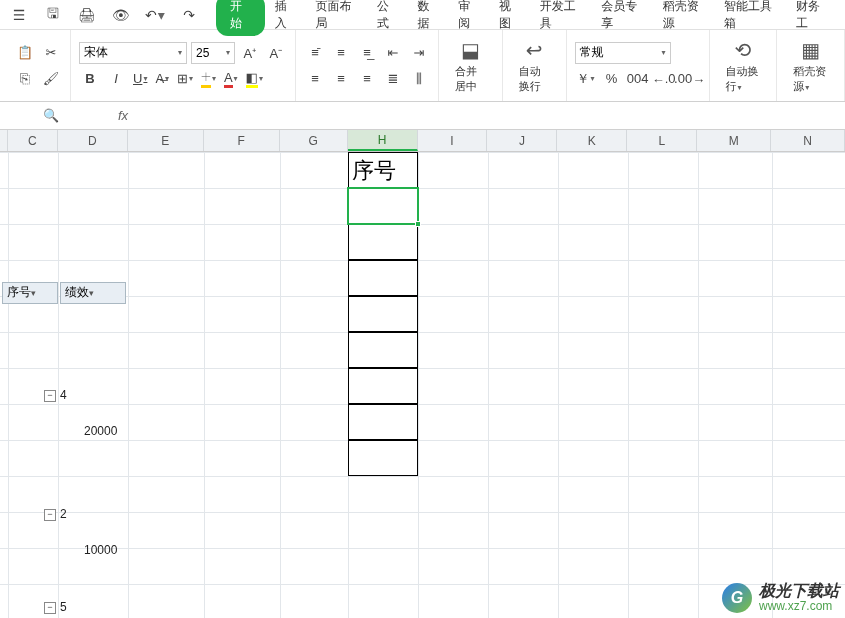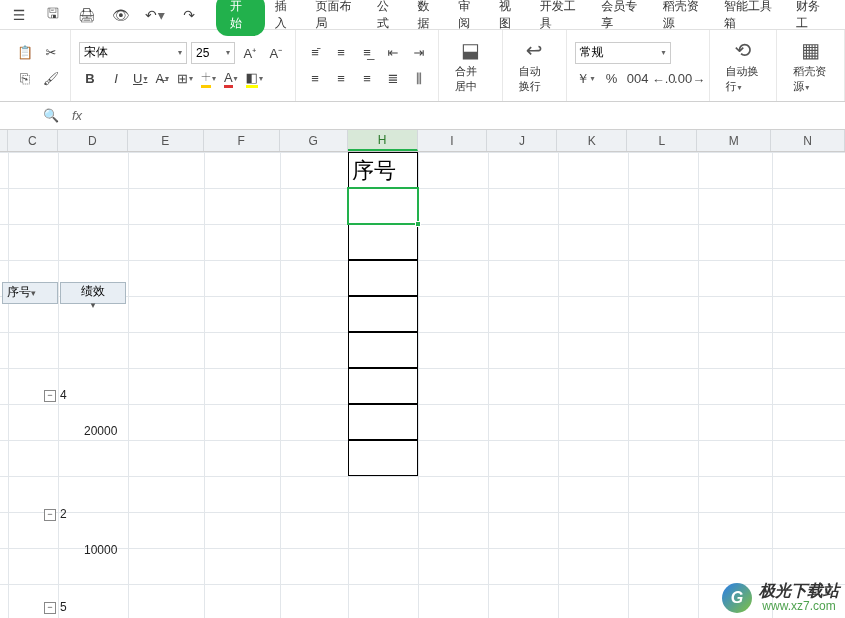--- a/index.html
+++ b/index.html
@@ -22,21 +22,21 @@
 .ribbon-btn { width: 22px; height: 22px; display: flex; align-items: center; justify-content: center; cursor: pointer; font-size: 13px; color: #444; }
 .ribbon-btn.wide { width: auto; padding: 0 2px; }
 .caret { font-size: 8px; color: #666; margin-left: 1px; }
 .big-btn { display: flex; flex-direction: column; align-items: center; justify-content: center; padding: 0 8px; gap: 2px; cursor: pointer; }
 .big-btn .icon { font-size: 20px; color: #555; }
 .big-btn .label { font-size: 11px; color: #333; }
 .num-select { width: 96px; height: 22px; border: 1px solid #ccc; font-size: 12px; padding: 0 4px; display: flex; align-items: center; justify-content: space-between; }
 
 
 .formula-bar { height: 28px; display: flex; align-items: center; border-bottom: 1px solid #d0d0d0; padding-left: 40px; gap: 10px; color: #888; }
-.formula-bar .fx { font-style: italic; color: #666; font-size: 13px; }
+.formula-bar .fx { font-style: italic; color: #666; font-size: 13px; margin-left: 46px; }
 
 
 .col-headers { display: flex; height: 22px; background: #f4f6f8; border-bottom: 1px solid #ccc; }
 .col-h { border-right: 1px solid #d4d8dc; display: flex; align-items: center; justify-content: center; color: #555; font-size: 12px; background: #eef1f4; }
 .col-h.active { background: #d8e8d8; color: #2b7a2b; border-bottom: 2px solid #22b14c; }
 
 
 .grid { position: relative; background: #fff; }
 .gridline-v { position: absolute; top: 0; bottom: 0; width: 1px; background: #e2e6ea; }
 .gridline-h { position: absolute; left: 0; right: 0; height: 1px; background: #e2e6ea; }
@@ -47,21 +47,21 @@
 .outline-btn { position: absolute; width: 12px; height: 12px; border: 1px solid #888; background: #fff; font-size: 9px; line-height: 9px; text-align: center; color: #444; }
 .cell-text { position: absolute; font-size: 12px; color: #222; }
 
 
 .h-header-cell { position: absolute; font-family: SimSun, serif; font-size: 22px; }
 .boxed { position: absolute; border: 1px solid #000; }
 .selected-cell { position: absolute; border: 2px solid #22b14c; }
 .fill-handle { position: absolute; width: 6px; height: 6px; background: #22b14c; border: 1px solid #fff; }
 
 
-.watermark { position: absolute; right: 6px; bottom: 4px; display: flex; align-items: center; gap: 7px; text-align: center; }
+.watermark { position: absolute; right: 6px; bottom: 4px; display: flex; align-items: center; gap: 7px; }
 .wm-logo { width: 30px; height: 30px; border-radius: 50%; background: linear-gradient(135deg,#2b7de9,#7fc241); position: relative; }
 .wm-logo::after { content: "G"; position: absolute; inset: 0; display: flex; align-items: center; justify-content: center; color: #fff; font-weight: bold; font-size: 16px; font-style: italic; }
 .wm-text { display: flex; flex-direction: column; line-height: 1.15; }
 .wm-text .t1 { color: #333; font-size: 16px; font-weight: bold; font-style: italic; }
 .wm-text .t2 { color: #4fa24f; font-size: 12px; }
 </style>
 </head>
 <body>
 
 <div class="top-row">
@@ -248,21 +248,21 @@
     <div class="gridline-h" style="top: 252px;"></div>
     <div class="gridline-h" style="top: 288px;"></div>
     <div class="gridline-h" style="top: 324px;"></div>
     <div class="gridline-h" style="top: 360px;"></div>
     <div class="gridline-h" style="top: 396px;"></div>
     <div class="gridline-h" style="top: 432px;"></div>
     <div class="pivot-header" style="left: 2px; top: 129.6px; width: 56px; height: 22px;">
       <span>序号</span>
       <span class="pivot-drop">▾</span>
     </div>
-    <div class="pivot-header" style="left: 60px; top: 129.6px; width: 66px; height: 22px; flex-direction: column;">
+    <div class="pivot-header" style="left: 60px; top: 129.6px; width: 66px; height: 22px;">
       <span>绩效</span>
       <span class="pivot-drop">▾</span>
     </div>
     <div class="outline-btn" style="left: 44px; top: 238px;">−</div>
     <div class="cell-text" style="left: 60px; top: 236px;">4</div>
     <div class="cell-text" style="left: 84px; top: 272px;">20000</div>
     <div class="outline-btn" style="left: 44px; top: 356.8px;">−</div>
     <div class="cell-text" style="left: 60px; top: 354.8px;">2</div>
     <div class="cell-text" style="left: 84px; top: 390.8px;">10000</div>
     <div class="outline-btn" style="left: 44px; top: 450.4px;">−</div>

